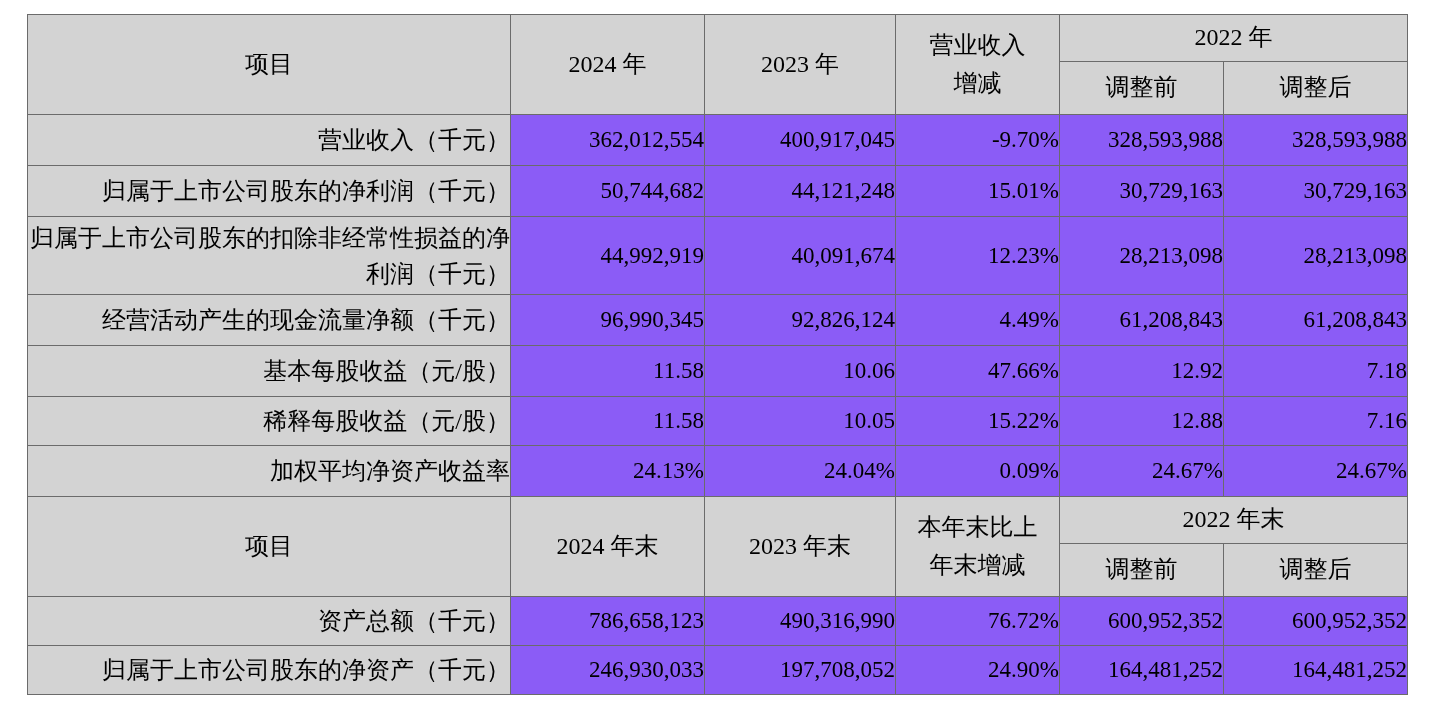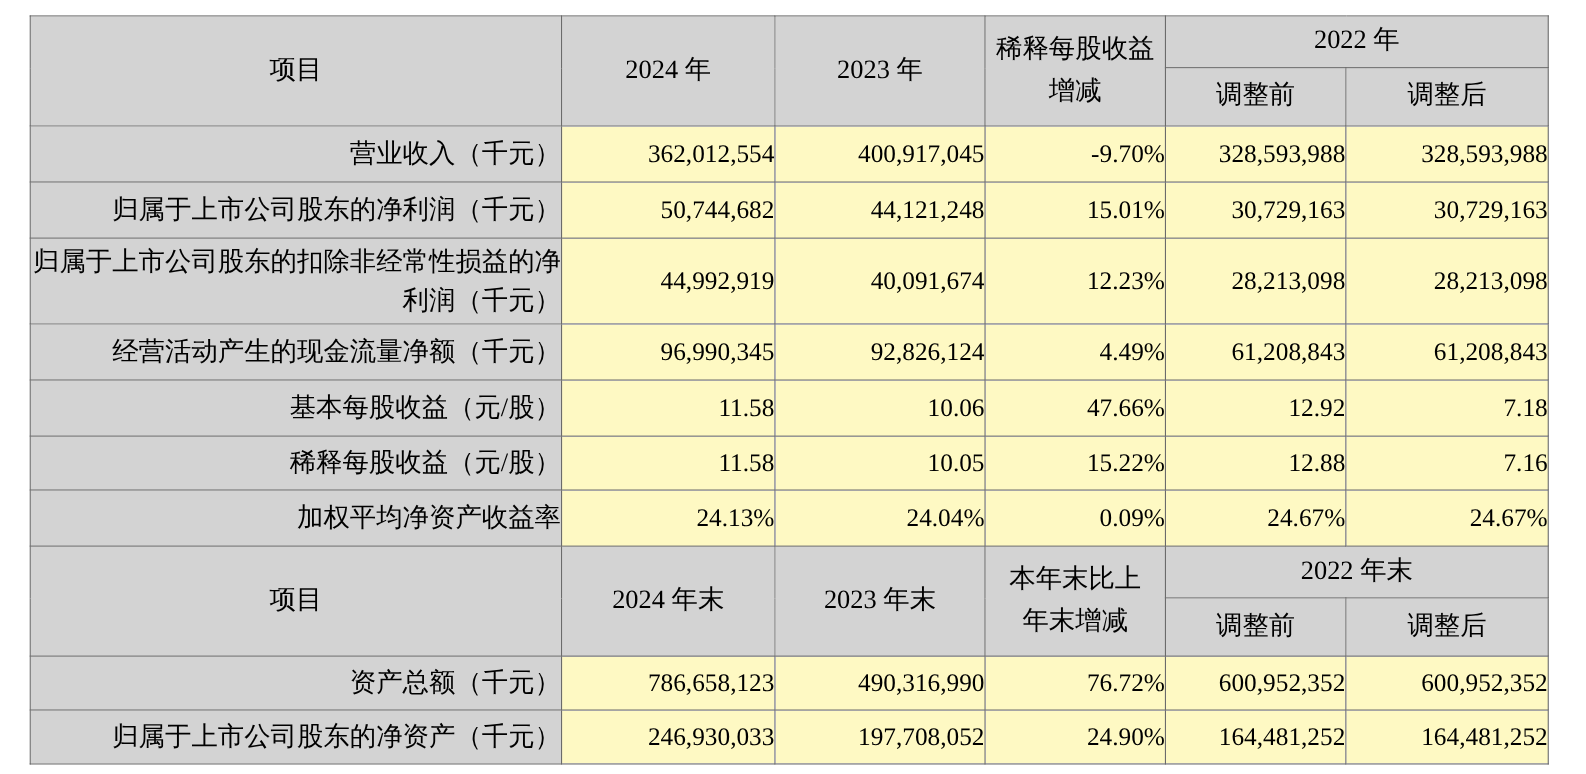--- a/index.html
+++ b/index.html
@@ -41,21 +41,21 @@
   .lbl {
     background: #d3d3d3;
     text-align: right;
     font-size: 24px;
     line-height: 1.5;
     padding-left: 13px;
     padding-right: 10px;
   }
   
   .num {
-    background: #fef9c3;
+    background: #8b5cf6;
     text-align: right;
     font-size: 23px;
     padding-right: 13px;
   }
   
   tr.h-top    { height: 47px; }
   tr.h-sub    { height: 53px; }
   tr.r-std    { height: 51px; }
   tr.r-tall   { height: 78px; }
   tr.r-short  { height: 49px; }
@@ -72,21 +72,21 @@
       <col style="width:164px">
       <col style="width:164px">
       <col style="width:184px">
     </colgroup>
 
     <tbody>
         <tr class="h-top">
       <td class="hd" rowspan="2">项目</td>
       <td class="hd" rowspan="2">2024 年</td>
       <td class="hd" rowspan="2">2023 年</td>
-      <td class="hd prewrap" rowspan="2">稀释每股收益
+      <td class="hd prewrap" rowspan="2">营业收入
 增减</td>
       <td class="hd" colspan="2">2022 年</td>
     </tr>
     <tr class="h-sub">
       <td class="hd">调整前</td>
       <td class="hd">调整后</td>
     </tr>
 
     <tr class="r-std">
       <td class="lbl">营业收入（千元）</td>

